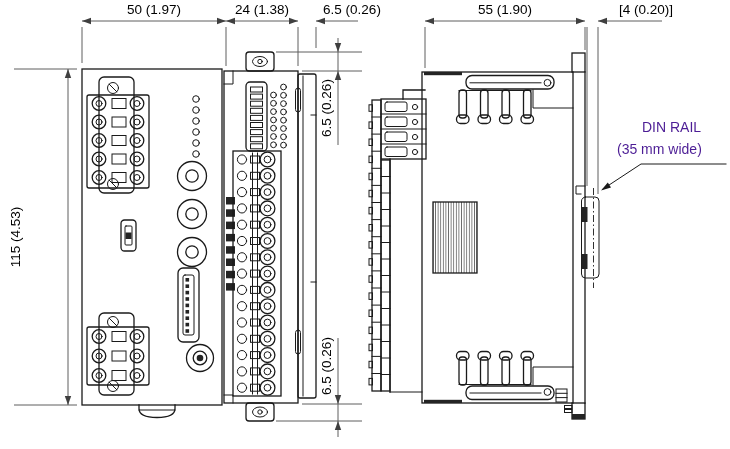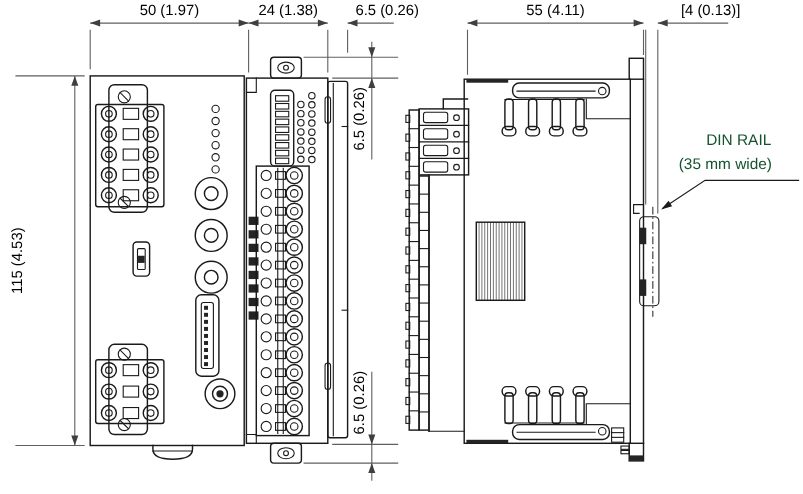--- a/index.html
+++ b/index.html
@@ -9,21 +9,21 @@
   
   .ln{stroke:#1a1a1a;stroke-width:1.3;fill:none;stroke-linecap:square;stroke-linejoin:miter;}
   .lnt{stroke-width:1;}
   .fd{fill:#242424;stroke:none;}
   .dim{stroke:#5f5f5f;stroke-width:1;fill:none;}
   .dimf{fill:#3f3f3f;stroke:none;}
   .cl{stroke:#1a1a1a;stroke-width:0.9;fill:none;stroke-dasharray:7 2.5 1.5 2.5;}
   
   .lbl{position:absolute;font-size:13.5px;line-height:16px;color:#000;text-align:center;white-space:nowrap;}
   .vlbl{position:absolute;font-size:13.5px;line-height:16px;color:#000;text-align:center;white-space:nowrap;transform:rotate(-90deg);}
-  .note{position:absolute;font-size:14px;line-height:17px;color:#14532d;white-space:nowrap;text-align:right;}
+  .note{position:absolute;font-size:14px;line-height:17px;color:#4c1d95;white-space:nowrap;text-align:right;}
 </style>
 </head>
 <body>
 
 <div class="stage">
 <svg width="730" height="449" viewBox="0 0 730 449">
   <defs>
     <pattern id="hatch" width="2.6" height="4" patternUnits="userSpaceOnUse">
       <line x1="1.3" y1="0" x2="1.3" y2="4" stroke="#6e6e6e" stroke-width="0.9"></line>
     </pattern>
@@ -430,20 +430,20 @@
 
   <g>
     <polyline class="ln lnt" points="726,164 641,164 603,189" fill="none"></polyline>
     <polygon fill="#1a1a1a" points="601,190.5 611,187.5 607.8,182.5"></polygon>
   </g>
 </svg>
 
 <div class="lbl" style="left:82px;top:2px;width:144px;">50 (1.97)</div>
 <div class="lbl" style="left:226px;top:2px;width:72px;">24 (1.38)</div>
 <div class="lbl" style="left:315px;top:2px;width:74px;">6.5 (0.26)</div>
-<div class="lbl" style="left:425px;top:2px;width:160px;">55 (4.11)</div>
-<div class="lbl" style="left:600px;top:2px;width:92px;">[4 (0.13)]</div>
+<div class="lbl" style="left:425px;top:2px;width:160px;">55 (1.90)</div>
+<div class="lbl" style="left:600px;top:2px;width:92px;">[4 (0.20)]</div>
 <div class="vlbl" style="left:-44px;top:229px;width:120px;height:16px;">115 (4.53)</div>
 <div class="vlbl" style="left:287px;top:100px;width:80px;height:16px;">6.5 (0.26)</div>
 <div class="vlbl" style="left:287px;top:358px;width:80px;height:16px;">6.5 (0.26)</div>
 <div class="note" style="left:642px;top:119px;">DIN RAIL</div>
 <div class="note" style="left:617px;top:141px;">(35 mm wide)</div>
 </div>
 
 </body></html>

